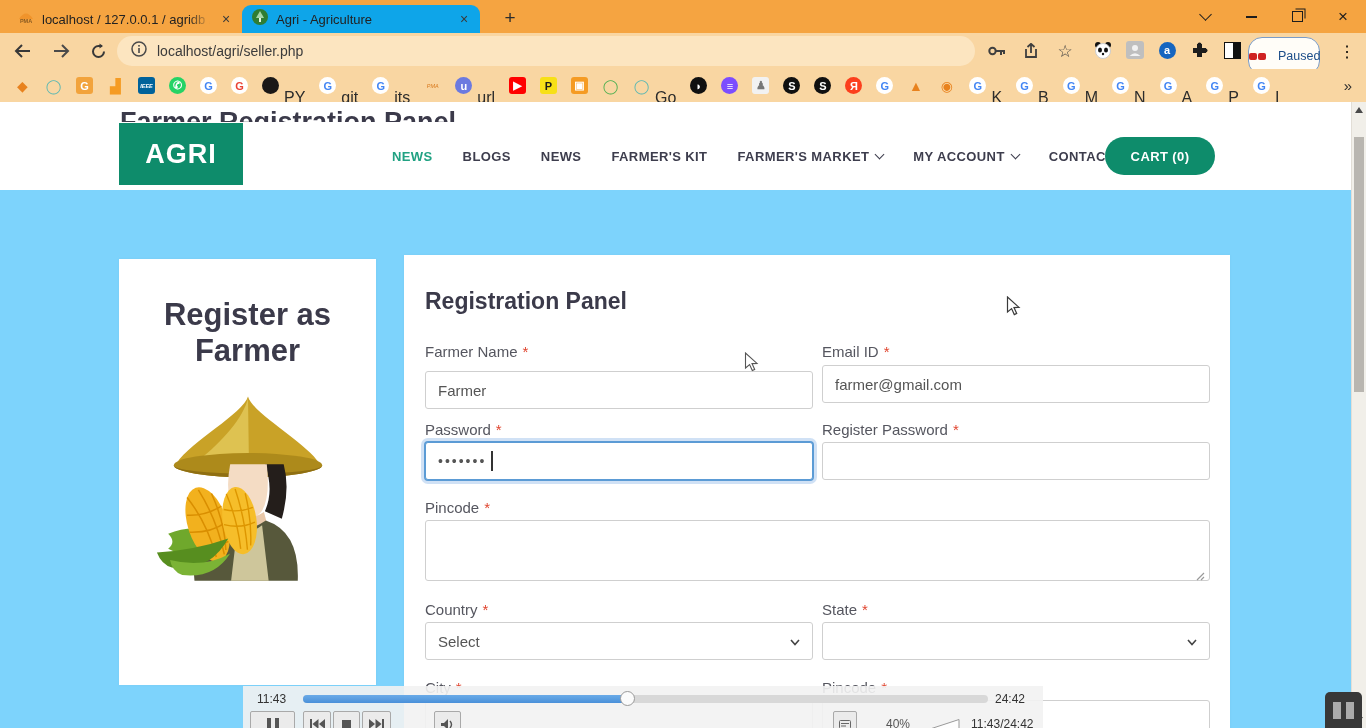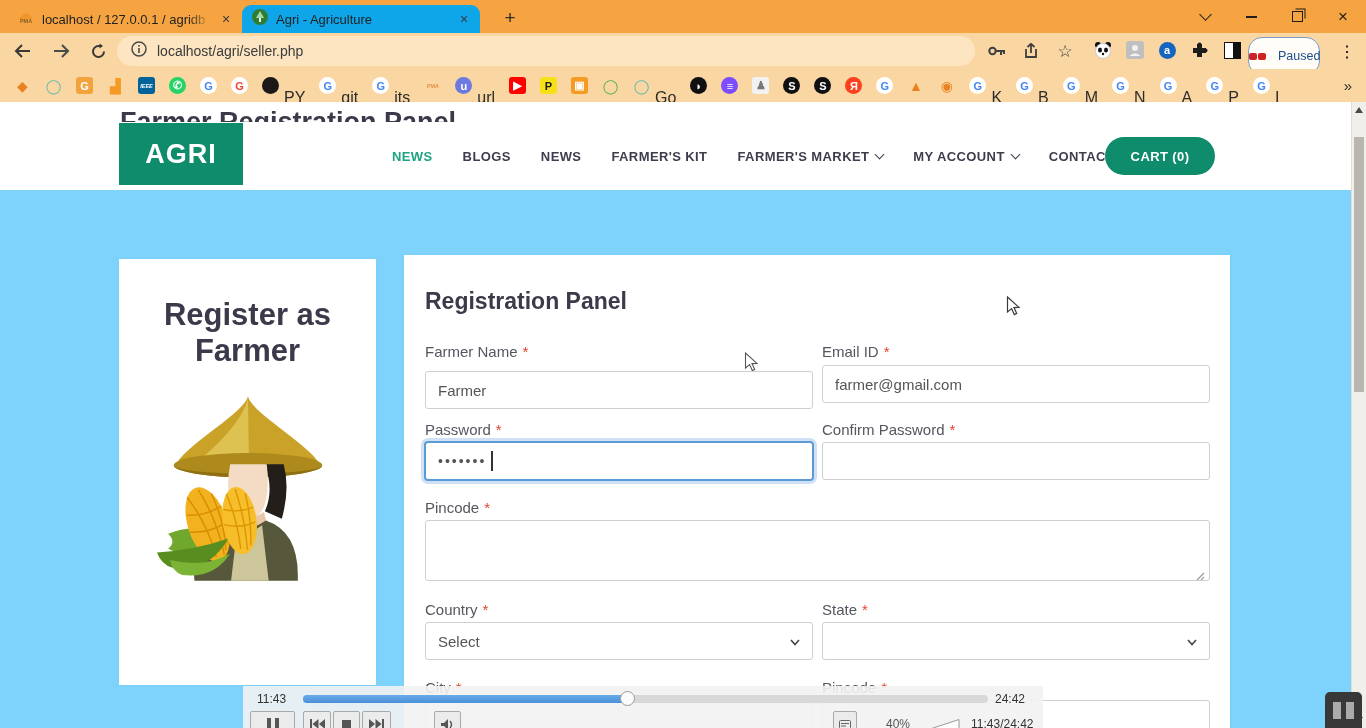--- a/index.html
+++ b/index.html
@@ -406,21 +406,21 @@
 
       <div class="flabel" style="left:21px;top:166px">
         <span>Password</span><span class="req">*</span>
       </div>
       <div class="pw-wrap">
         <input class="finput" value="•••••••" style="">
         <span class="caret"></span>
       </div>
 
       <div class="flabel" style="left:418px;top:166px">
-        <span>Confirm Password</span><span class="req">*</span>
+        <span>Register Password</span><span class="req">*</span>
       </div>
       <input class="finput" style="left: 418px; top: 187px;" value="">
 
       <div class="flabel" style="left:21px;top:244px">
         <span>Pincode</span><span class="req">*</span>
       </div>
       <textarea class="ftextarea" style=""></textarea>
       <span class="resize-corner">
         <svg width="9" height="9" viewBox="0 0 9 9">
             <path d="M8 1 L1 8 M8 5 L5 8" stroke="#9a9a9a" stroke-width="1.2"></path>

